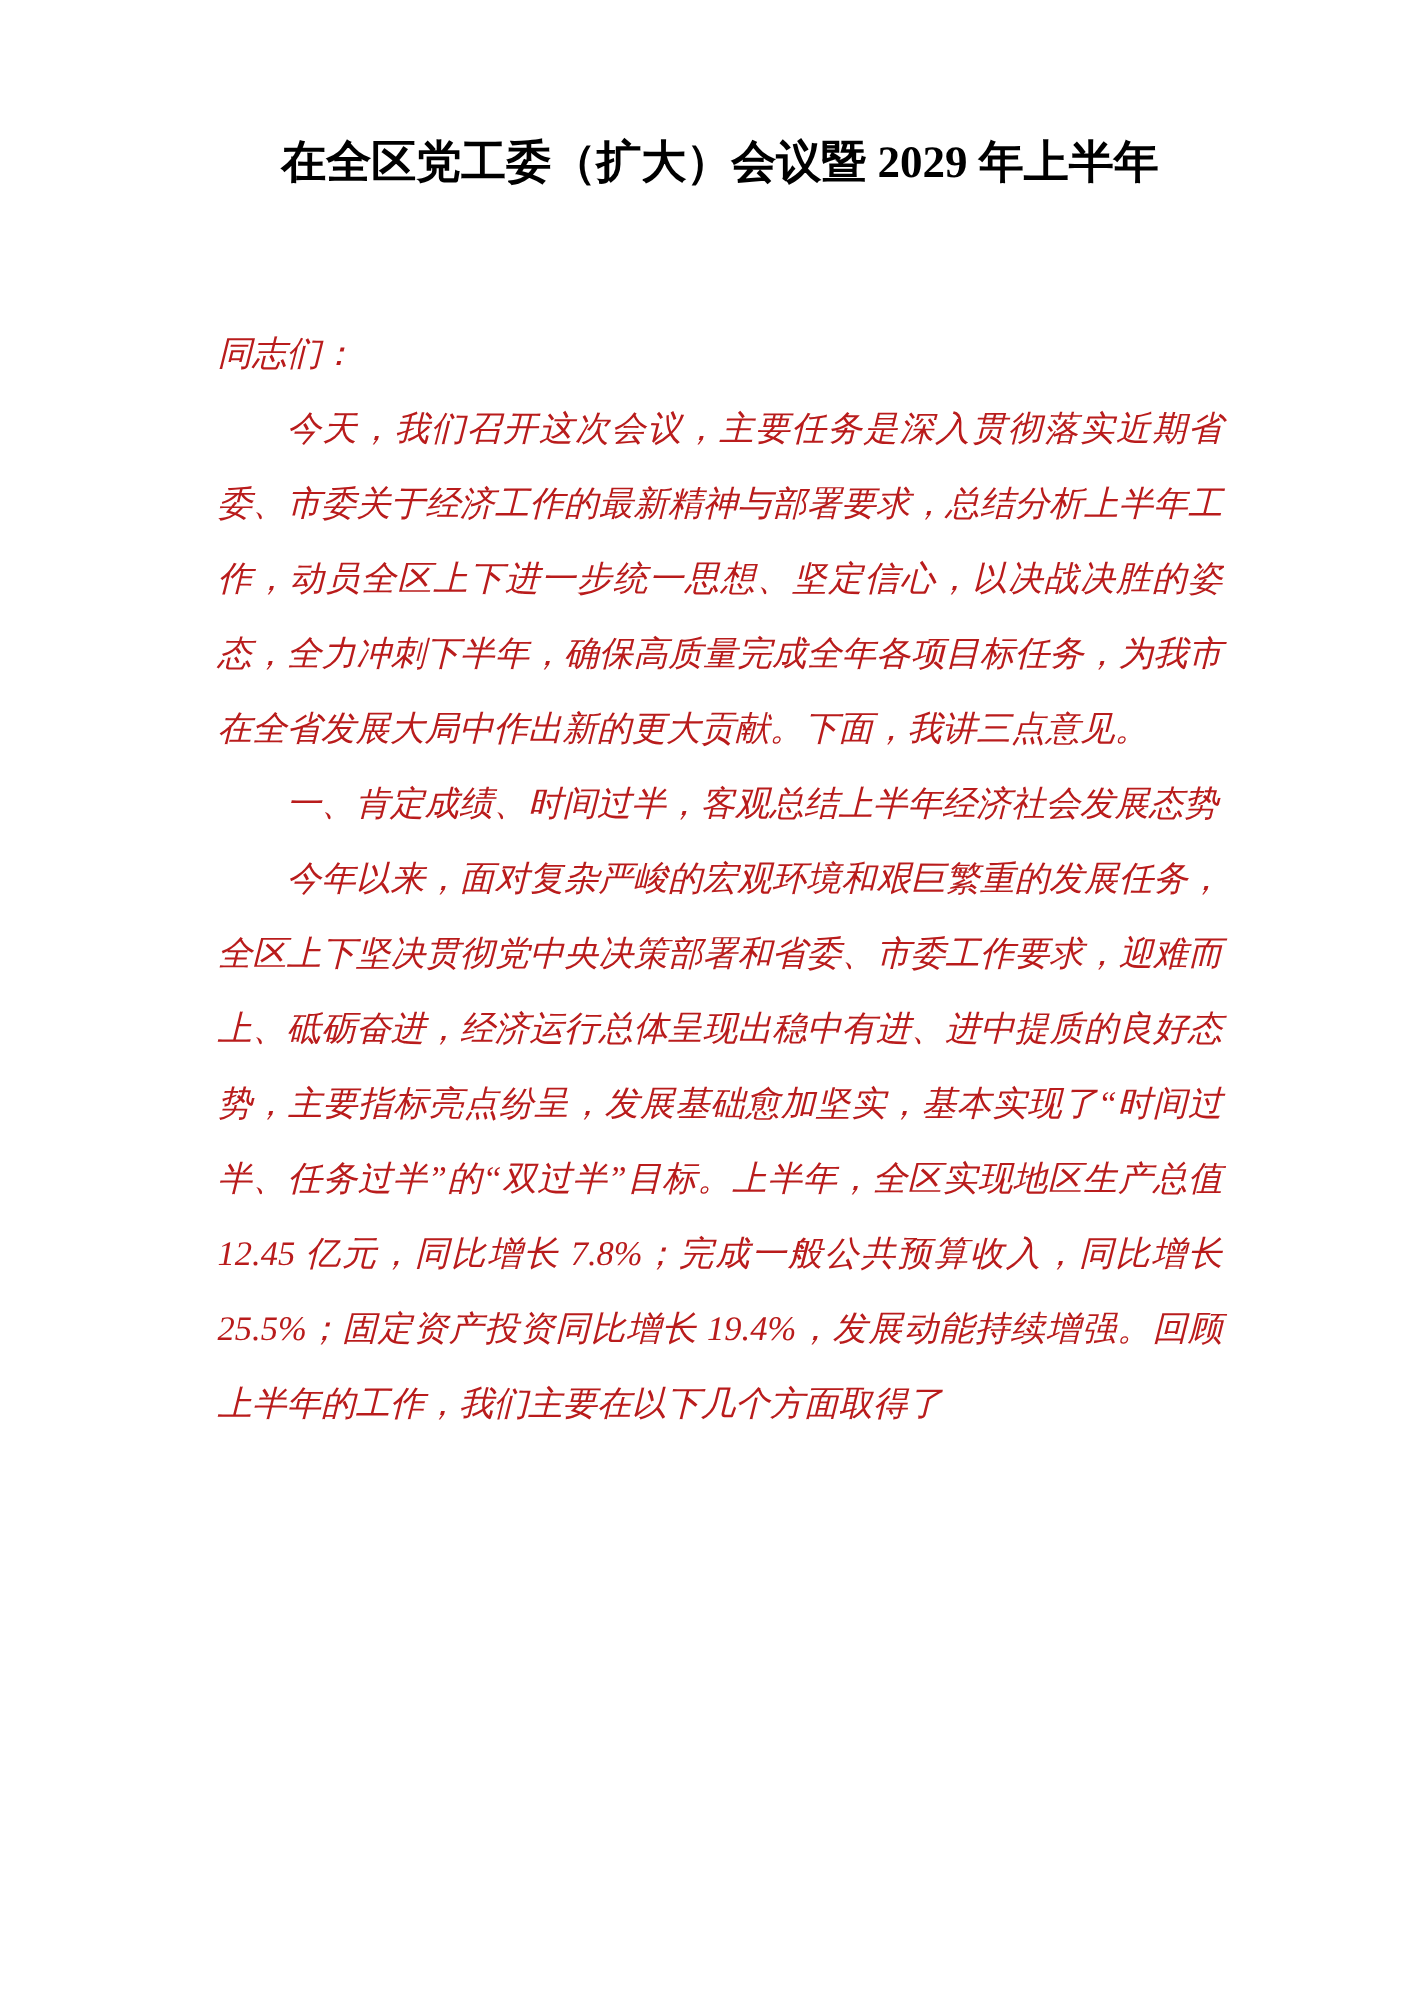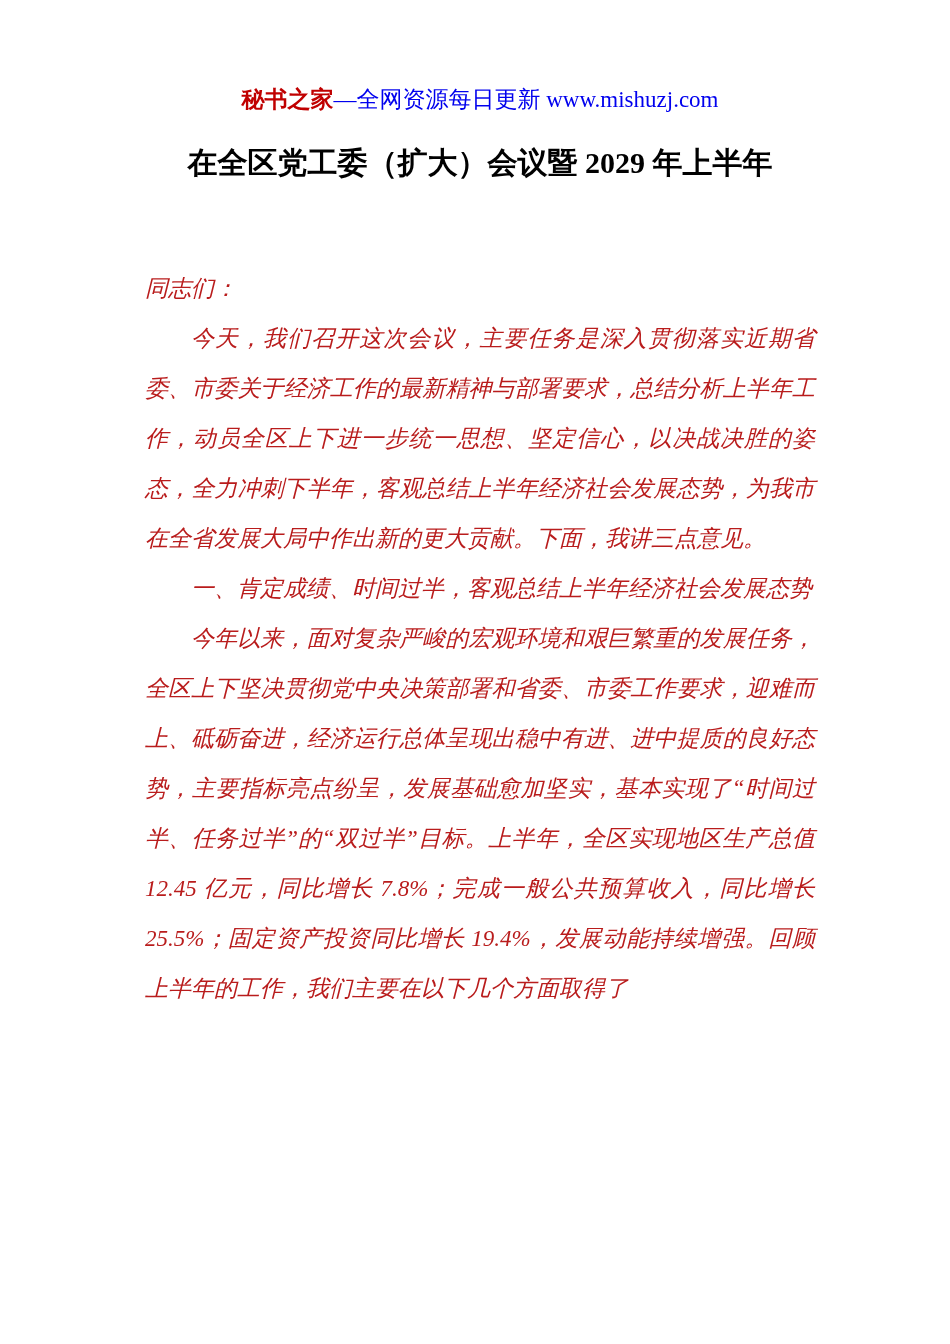--- a/index.html
+++ b/index.html
@@ -61,28 +61,25 @@
   }
   .doc-body p.salutation {
     text-indent: 0;
   }
 </style>
 </head>
 <body>
 
 <div class="page">
 
-  <div class="site-header">
-    <span class="brand">秘书之家</span><span class="tagline">—全网资源每日更新 </span><a class="site-url" href="#">www.mishuzj.com</a>
-  </div>
 
   <h1 class="doc-title">
     <span>在全区党工委（扩大）会议暨 2029 年上半年</span><br>
   </h1>
 
   <div class="doc-body">
     <p class="salutation">同志们：</p>
-    <p class="indent">今天，我们召开这次会议，主要任务是深入贯彻落实近期省委、市委关于经济工作的最新精神与部署要求，总结分析上半年工作，动员全区上下进一步统一思想、坚定信心，以决战决胜的姿态，全力冲刺下半年，客观总结上半年经济社会发展态势，为我市在全省发展大局中作出新的更大贡献。下面，我讲三点意见。</p>
+    <p class="indent">今天，我们召开这次会议，主要任务是深入贯彻落实近期省委、市委关于经济工作的最新精神与部署要求，总结分析上半年工作，动员全区上下进一步统一思想、坚定信心，以决战决胜的姿态，全力冲刺下半年，确保高质量完成全年各项目标任务，为我市在全省发展大局中作出新的更大贡献。下面，我讲三点意见。</p>
     <p class="indent">一、肯定成绩、时间过半，客观总结上半年经济社会发展态势</p>
     <p class="indent">今年以来，面对复杂严峻的宏观环境和艰巨繁重的发展任务，全区上下坚决贯彻党中央决策部署和省委、市委工作要求，迎难而上、砥砺奋进，经济运行总体呈现出稳中有进、进中提质的良好态势，主要指标亮点纷呈，发展基础愈加坚实，基本实现了“时间过半、任务过半”的“双过半”目标。上半年，全区实现地区生产总值 12.45 亿元，同比增长 7.8%；完成一般公共预算收入，同比增长 25.5%；固定资产投资同比增长 19.4%，发展动能持续增强。回顾上半年的工作，我们主要在以下几个方面取得了</p>
   </div>
 
 </div>
 
 </body></html>

